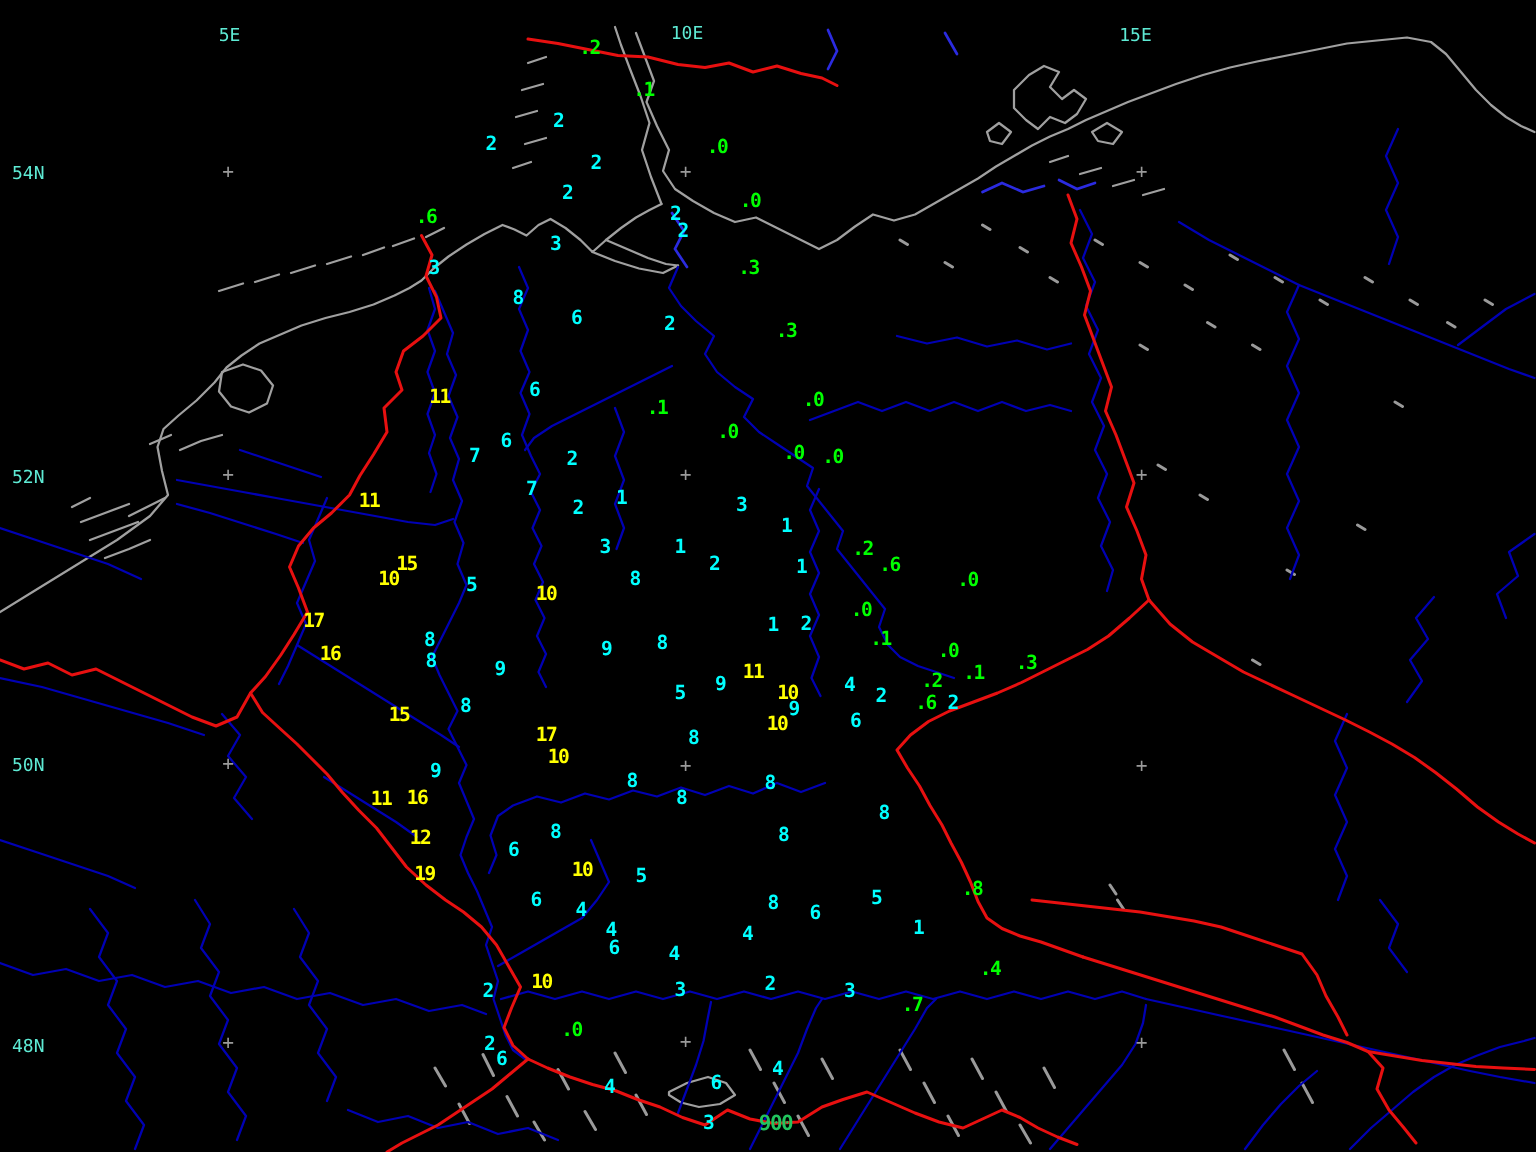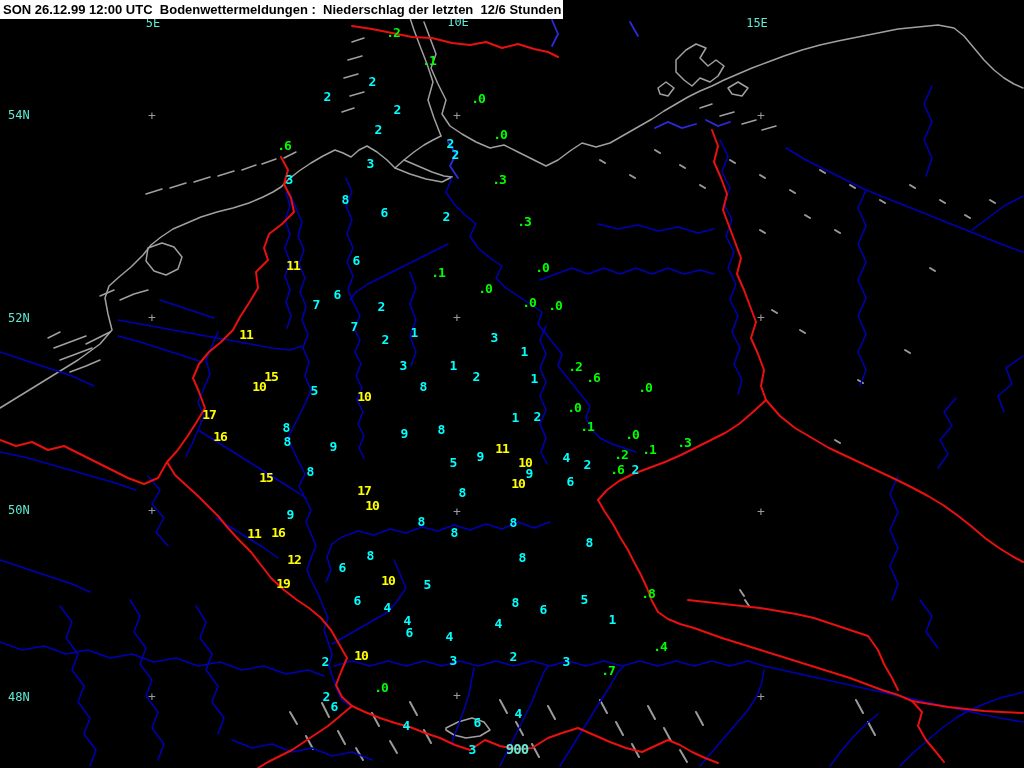--- a/index.html
+++ b/index.html
@@ -10,21 +10,21 @@
             color:#000;font-family:"Liberation Sans",sans-serif;font-weight:bold;
             font-size:13px;line-height:19px;white-space:pre;padding-left:3px;box-sizing:border-box;}
   .station{position:absolute;transform:translate(-50%,-55%);
            font:bold 13px "DejaVu Sans Mono",monospace;letter-spacing:-1px;white-space:pre;}
   .g{color:#00ff00}.c{color:#00ffff}.y{color:#ffff00}
   .gridlabel{position:absolute;color:#5eead4;font:12px "DejaVu Sans Mono",monospace;white-space:pre;}
   .gridlabel.center{transform:translate(-50%,-50%);}
   .gridlabel.left{transform:translate(0,-50%);}
   .cross{position:absolute;color:#9a9a9a;font:13px "DejaVu Sans Mono",monospace;
          transform:translate(-50%,-50%);}
-  .elev{position:absolute;transform:translate(-50%,-50%);color:#5eead4;
+  .elev{position:absolute;transform:translate(-50%,-50%);color:#22c55e;
         font:bold 14px "DejaVu Sans Mono",monospace;letter-spacing:-1px;}
 </style>
 </head>
 <body>
 
 <div id="screen">
 
   <svg id="map-canvas" width="1024" height="768" viewBox="0 0 1024 768">
 
     <g stroke="#a0a0a0" stroke-width="1.5" fill="none" stroke-linejoin="round" stroke-linecap="round">
@@ -254,22 +254,21 @@
       <span class="station y" style="left: 220px; top: 437px;">16</span>
       <span class="station y" style="left: 266px; top: 478px;">15</span>
       <span class="station y" style="left: 364px; top: 397px;">10</span>
       <span class="station y" style="left: 364px; top: 491px;">17</span>
       <span class="station y" style="left: 372px; top: 506px;">10</span>
       <span class="station y" style="left: 502px; top: 449px;">11</span>
       <span class="station y" style="left: 525px; top: 463px;">10</span>
       <span class="station y" style="left: 518px; top: 484px;">10</span>
       <span class="station y" style="left: 254px; top: 534px;">11</span>
       <span class="station y" style="left: 278px; top: 533px;">16</span>
-      <span class="station y" style="left: 294px; top: 560px;">12</span>
+      <span class="station y" style="left: 280px; top: 560px;">12</span>
       <span class="station y" style="left: 283px; top: 584px;">19</span>
       <span class="station y" style="left: 388px; top: 581px;">10</span>
       <span class="station y" style="left: 361px; top: 656px;">10</span>
     </div>
 
   <span class="elev" id="elev-label" style="left: 517px; top: 749px;">900</span>
 
-  <div class="titlebar">SON 26.12.99 12:00 UTC  Bodenwettermeldungen :  Niederschlag der letzten  12/6 Stunden / mm</div>
 </div>
 
 </body></html>

